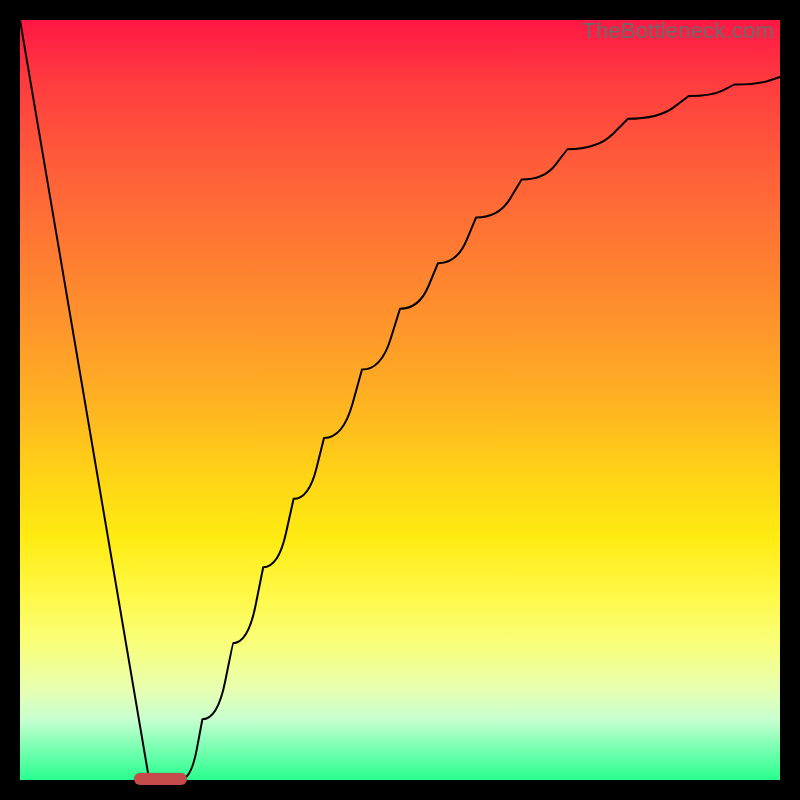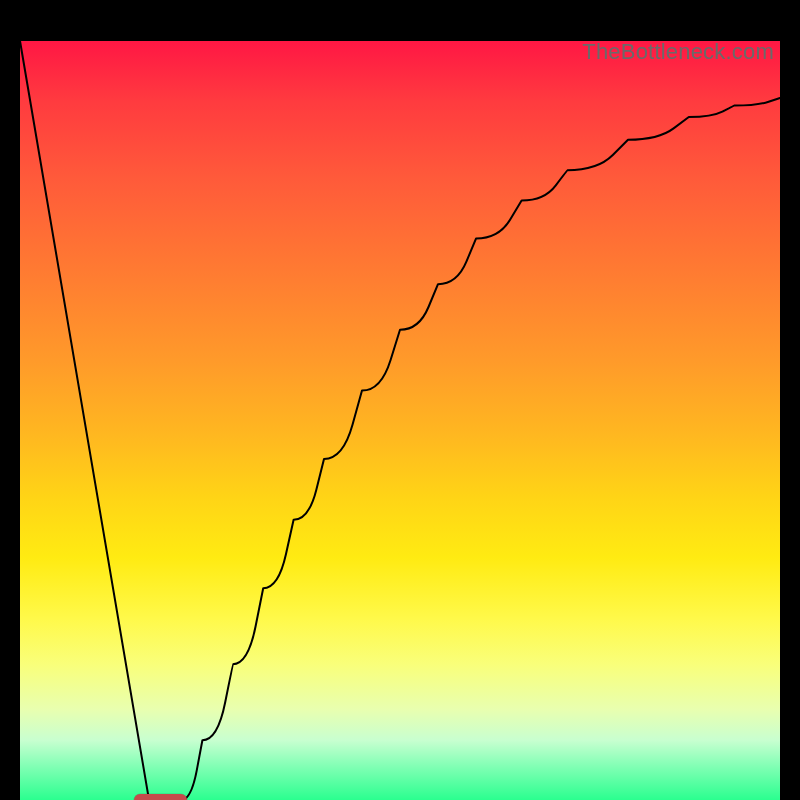--- a/index.html
+++ b/index.html
@@ -17,21 +17,20 @@
     box-sizing: border-box;
     border: 20px solid #000;
     background: #000;
   }
   .plot-area {
     position: absolute;
     left: 0;
     top: 0;
     width: 760px;
     height: 760px;
-    margin-top: 21px;
   }
   .gradient {
     position: absolute;
     left: 0;
     top: 0;
     width: 760px;
     height: 760px;
     background: linear-gradient(
       to bottom,
       #ff1744 0%,

